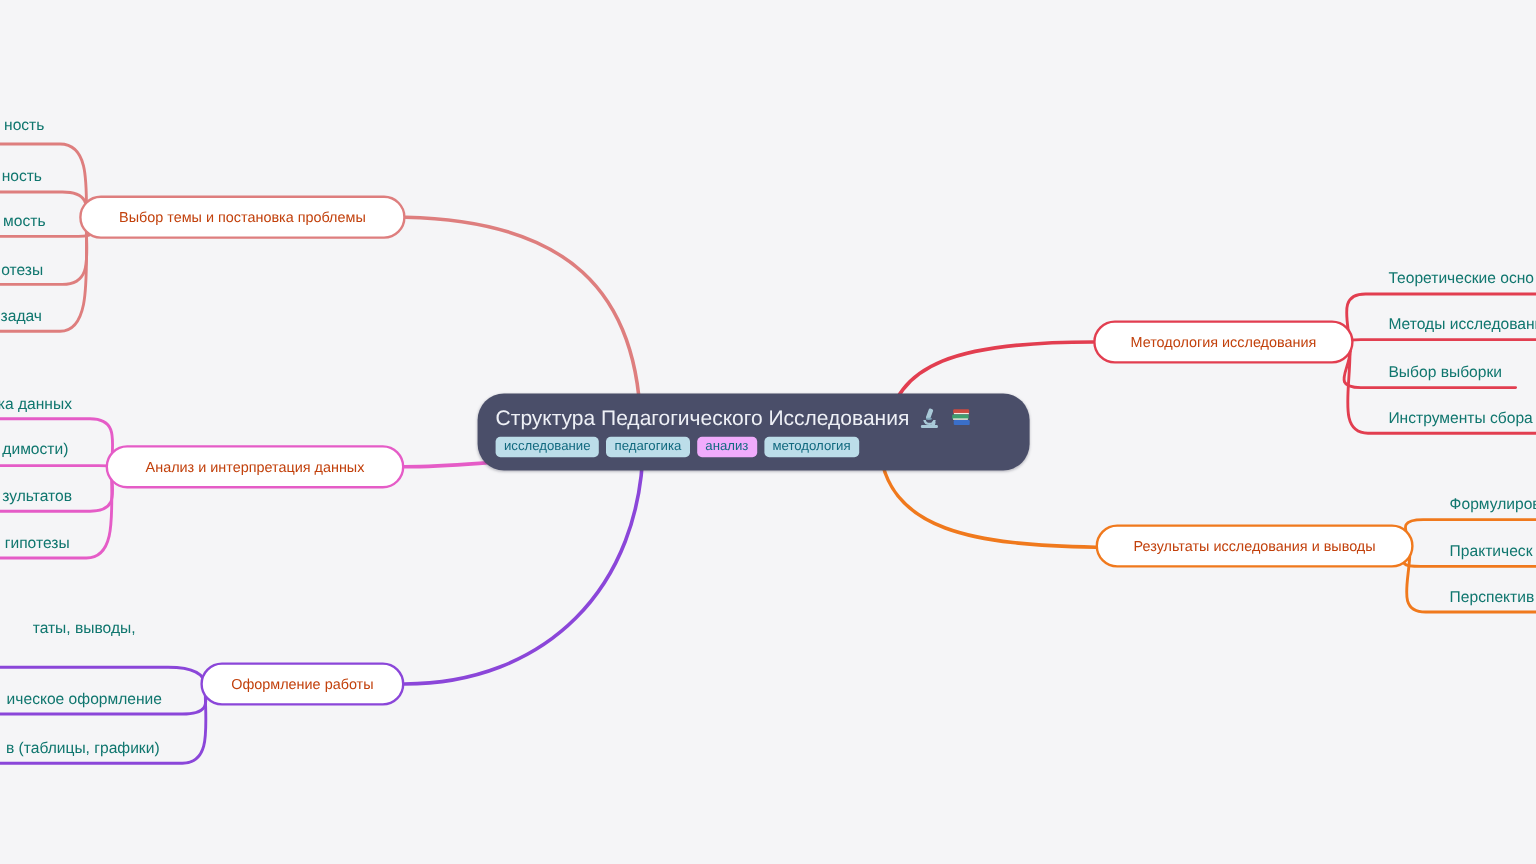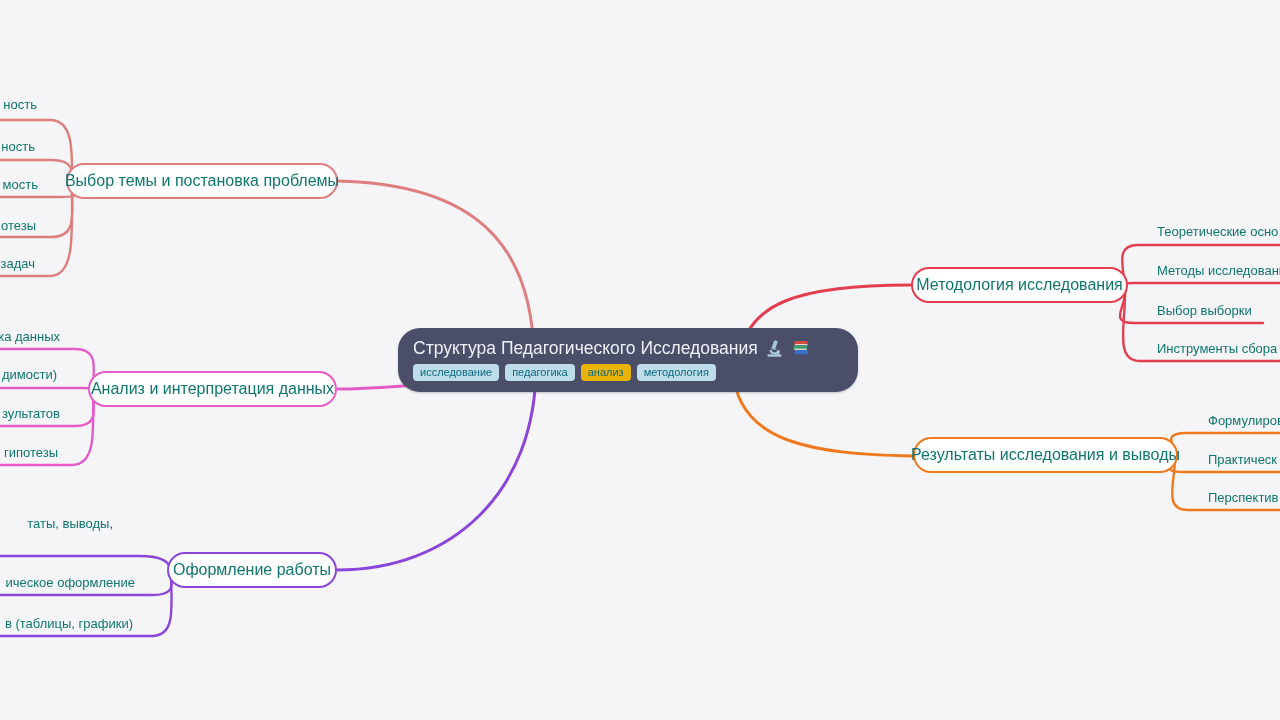--- a/index.html
+++ b/index.html
@@ -1,21 +1,21 @@
 <!DOCTYPE html>
 <html><head>
 <meta charset="utf-8">
 <style>
   html,body{margin:0;padding:0;background:#f5f5f7;}
   body{font-family:"Liberation Sans","DejaVu Sans",sans-serif;}
   #canvas{position:relative;width:1280px;height:720px;overflow:hidden;background:#f5f5f7;}
   #links{position:absolute;left:0;top:0;}
   .branch-node{
     position:absolute;background:#ffffff;display:flex;align-items:center;justify-content:center;
-    font-size:16px;color:#0f766e;border-radius:18px;box-sizing:border-box;white-space:nowrap;
+    font-size:12px;color:#c2410c;border-radius:18px;box-sizing:border-box;white-space:nowrap;
   }
   .leaf-label{
     position:absolute;font-size:13px;color:#0f766e;white-space:nowrap;transform:translateY(-50%);
     line-height:17px;
   }
   #root-node{position:absolute;border-radius:22px;box-sizing:border-box;padding:8px 14px 8px 15px;
     box-shadow:0 1px 2px rgba(40,40,60,.25);}
   #root-title{display:flex;gap:7px;font-size:17.5px;font-weight:400;line-height:24px;white-space:nowrap;}
   #root-tags{display:flex;gap:6px;margin-top:4px;}
   .tag{font-size:11px;line-height:13px;padding:2px 7px;border-radius:4px;white-space:nowrap;}
@@ -72,21 +72,21 @@
           <rect x="4.2" y="5.4" width="13" height="1.2" fill="#f2ece2"></rect>
           <rect x="2.6" y="6.8" width="14.5" height="4.2" rx="1" fill="#3f9e6e"></rect>
           <rect x="3.4" y="10.2" width="13" height="1.2" fill="#f2ece2"></rect>
           <rect x="4.0" y="11.6" width="14" height="4.4" rx="1" fill="#3a6fc9"></rect>
         </svg>
       </span>
     </div>
     <div id="root-tags">
         <span class="tag" style="background: rgb(188, 221, 233); color: rgb(17, 105, 127);">исследование</span>
         <span class="tag" style="background: rgb(188, 221, 233); color: rgb(17, 105, 127);">педагогика</span>
-        <span class="tag" style="background: #eab308; color: rgb(17, 105, 127);">анализ</span>
+        <span class="tag" style="background: #f0abfc; color: rgb(17, 105, 127);">анализ</span>
         <span class="tag" style="background: rgb(188, 221, 233); color: rgb(17, 105, 127);">методология</span>
       </div>
   </div>
 <div class="branch-node" style="left: 66px; top: 163px; width: 272px; height: 36px; border: 2.5px solid rgb(222, 126, 126);">Выбор темы и постановка проблемы</div>
     <div class="leaf-label" style="right: 1243px; top: 104px;">ность</div>
     <div class="leaf-label" style="right: 1245px; top: 146px;">ность</div>
     <div class="leaf-label" style="right: 1242px; top: 184px;">мость</div>
     <div class="leaf-label" style="right: 1244px; top: 225px;">отезы</div>
     <div class="leaf-label" style="right: 1245px; top: 263px;">задач</div>
     <div class="branch-node" style="left: 911px; top: 267px; width: 217px; height: 36px; border: 2.5px solid rgb(226, 62, 80);">Методология исследования</div>

